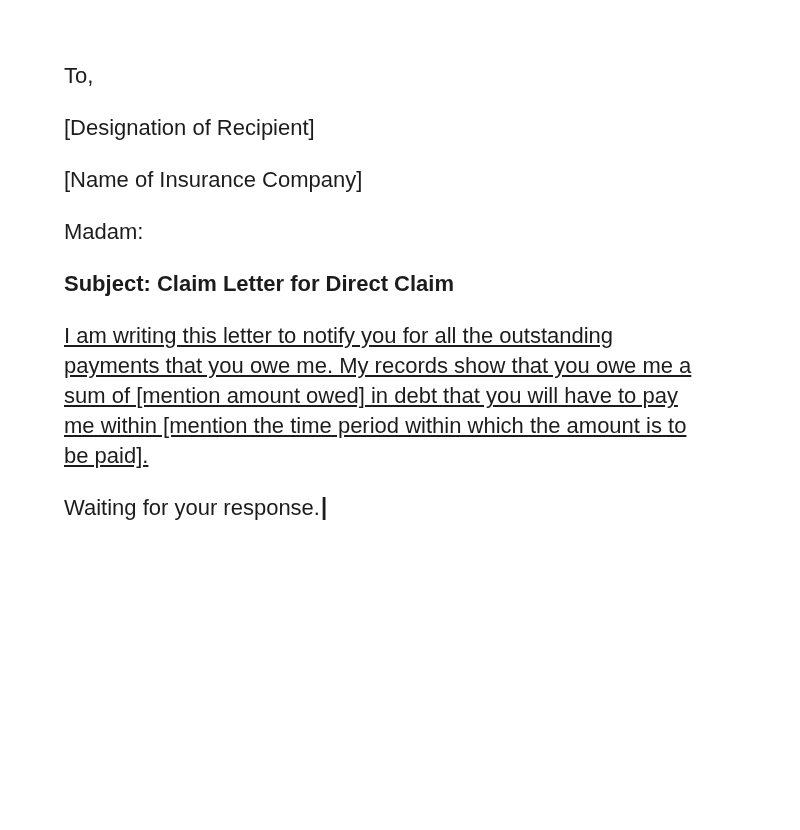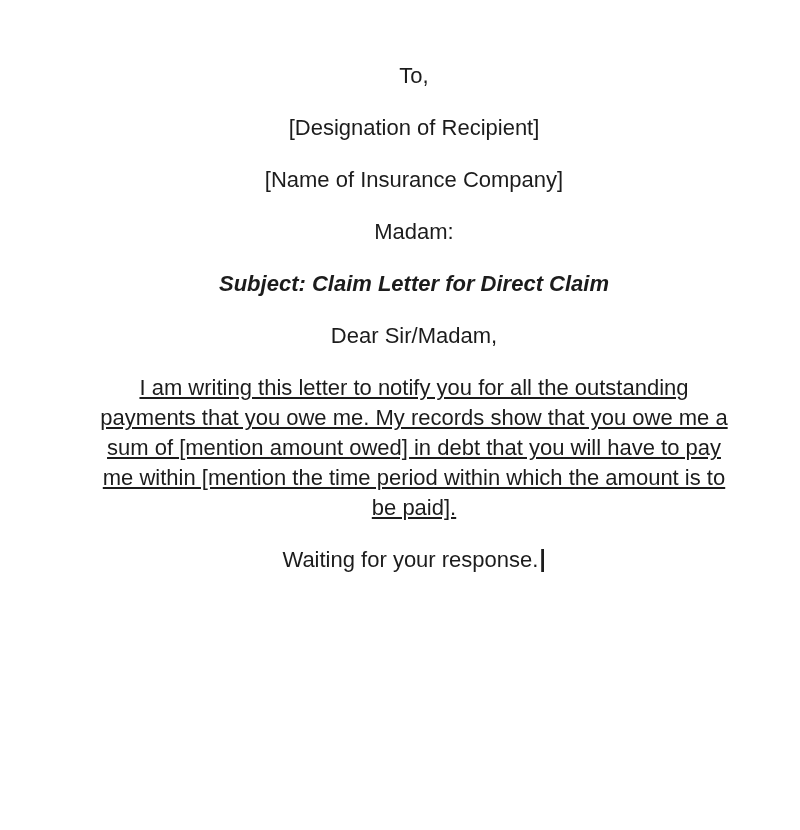--- a/index.html
+++ b/index.html
@@ -13,44 +13,42 @@
     font-family:"Liberation Sans","DejaVu Sans",sans-serif;
   }
   .page{
     box-sizing:border-box;
     width:800px;height:830px;
     padding:61px 36px 0 64px;
     color:var(--text-color);
     font-size:22px;
     line-height:30px;
     overflow:hidden;
-    text-align:center;
   }
   .page p{margin:0 0 22px 0;}
-  .subject{font-weight:bold;font-style:italic;}
+  .subject{font-weight:bold;}
   .greeting{margin-bottom:16px;}
   .body-para{margin-bottom:12px;white-space:pre-line;text-decoration:underline;}
   .closing-line{margin:0;}
   .caret{
     display:inline-block;
     font-weight:bold;
     letter-spacing:0;
     margin-left:1px;
     transform:scaleY(1.05);
   }
 </style>
 </head>
 <body>
 
 <div class="page">
   <p>To,</p>
   <p>[Designation of Recipient]</p>
   <p>[Name of Insurance Company]</p>
   <p>Madam:</p>
   <p class="subject">Subject: Claim Letter for Direct Claim</p>
-  <p class="greeting">Dear Sir/Madam,</p>
   <p class="body-para">I am writing this letter to notify you for all the outstanding
 payments that you owe me. My records show that you owe me a
 sum of [mention amount owed] in debt that you will have to pay
 me within [mention the time period within which the amount is to
 be paid].</p>
   <p class="closing-line"><span>Waiting for your response.</span><span class="caret">|</span></p>
 </div>
 
 </body></html>

